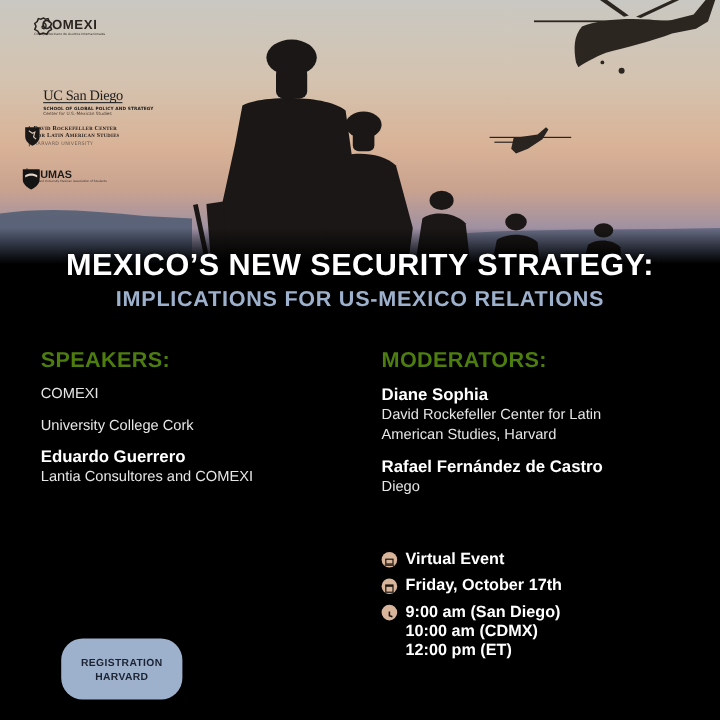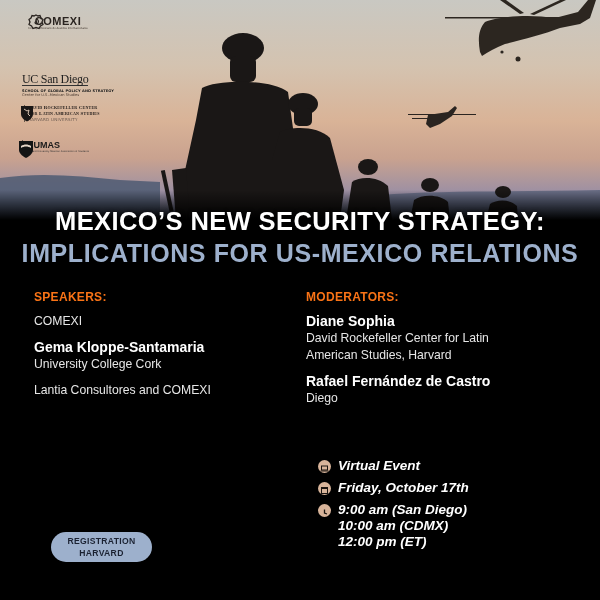--- a/index.html
+++ b/index.html
@@ -14,52 +14,52 @@
   .hero svg { position: absolute; left: 0; top: 0; }
   .hero-fade {
     position: absolute; left: 0; top: 190px; width: 600px; height: 30px;
     background: linear-gradient(180deg, rgba(0,0,0,0) 0%, rgba(0,0,0,1) 100%);
   }
 
   .logos { position: absolute; left: 18px; top: 14px; width: 120px; }
   .logo-comexi { position: absolute; left: 10px; top: 0; width: 60px; text-align: center; color: #2a2420; }
   .comexi-name { font-family: "Liberation Sans", sans-serif; font-weight: bold; font-size: 11px; letter-spacing: 0.5px; margin-top: 1px; }
   .comexi-sub { font-size: 2.6px; line-height: 3px; color: #3a3028; }
-  .logo-ucsd { position: absolute; left: 4px; top: 54px; width: 110px; color: #1d1d1d; }
+  .logo-ucsd { position: absolute; left: 18px; top: 54px; width: 110px; color: #1d1d1d; }
   .ucsd-name { font-family: "Liberation Serif", serif; font-size: 12px; letter-spacing: -0.3px; border-bottom: 1px solid #333; display: inline-block; line-height: 12px; }
   .ucsd-line1 { font-size: 3.6px; font-weight: bold; margin-top: 2px; letter-spacing: 0.1px; white-space: nowrap; }
   .ucsd-line2 { font-size: 3.6px; color: #4a3a30; white-space: nowrap; }
   .logo-drclas { position: absolute; left: 2px; top: 91px; width: 150px; display: flex; align-items: flex-start; }
   .drclas-text { margin-left: 4px; padding-left: 3px; border-left: 1px solid #6a5a4c; color: #1f1a18; }
   .drclas-l1, .drclas-l2 { font-family: "Liberation Serif", serif; font-weight: bold; font-size: 5px; line-height: 6px; letter-spacing: 0.2px; white-space: nowrap; font-variant: small-caps; }
   .drclas-l3 { font-size: 4px; color: #6a5a50; letter-spacing: 0.3px; white-space: nowrap; }
   .logo-humas { position: absolute; left: 0; top: 126px; width: 100px; display: flex; align-items: flex-start; }
   .humas-text { margin-left: 4px; padding-left: 4px; border-left: 1px solid #6a5a4c; color: #1a1a1a; }
   .humas-name { font-family: "Liberation Sans", sans-serif; font-weight: bold; font-size: 9px; line-height: 10px; }
   .humas-sub { font-size: 2.4px; line-height: 3px; color: #333; }
 
   .title { position: absolute; left: 0; top: 207px; width: 600px; text-align: center; font-family: "Liberation Sans", sans-serif; font-weight: bold; }
   .title-main { font-size: 25.5px; letter-spacing: 0.4px; color: #ffffff; text-shadow: 0 0 4px rgba(0,0,0,0.6); white-space: nowrap; }
-  .title-sub { font-size: 25px; letter-spacing: 0.6px; color: #9db0cc; margin-top: 3px; white-space: nowrap; }
-
-  .section-head { font-family: "Liberation Sans", sans-serif; font-weight: bold; font-size: 12px; color: #f97316; letter-spacing: 0.3px; }
+  .title-sub { font-size: 18px; letter-spacing: 0.6px; color: #9db0cc; margin-top: 3px; white-space: nowrap; }
+
+  .section-head { font-family: "Liberation Sans", sans-serif; font-weight: bold; font-size: 18px; color: #4d7c0f; letter-spacing: 0.3px; }
   .col-left { position: absolute; left: 34px; top: 290px; width: 250px; }
-  .col-right { position: absolute; left: 306px; top: 290px; width: 270px; }
+  .col-right { position: absolute; left: 318px; top: 290px; width: 270px; }
   .person { margin-top: 9px; }
   .col-left .person:first-of-type, .col-right .person:first-of-type { margin-top: 12px; }
   .p-name { font-family: "Liberation Sans", sans-serif; font-weight: bold; font-size: 14px; line-height: 17px; color: #fff; }
   .p-org { font-family: "Liberation Sans", sans-serif; font-size: 12.2px; line-height: 17px; color: #e6e6e6; }
 
-  .event { position: absolute; left: 318px; top: 458px; width: 270px; font-style: italic; }
+  .event { position: absolute; left: 318px; top: 458px; width: 270px; }
   .event-row { display: flex; align-items: flex-start; margin-bottom: 6px; }
   .ev-icon { width: 13px; height: 13px; border-radius: 50%; background: #d8b49a; margin-top: 2px; margin-right: 7px; position: relative; flex-shrink: 0; }
   .ev-text { font-family: "Liberation Sans", sans-serif; font-weight: bold; font-size: 13.5px; line-height: 16px; color: #fff; }
 
   .reg-btn {
-    position: absolute; left: 51px; top: 532px; width: 101px; height: 30px; border-radius: 18px;
+    position: absolute; left: 51px; top: 532px; width: 101px; height: 51px; border-radius: 18px;
     background: #9db0cc; color: #1b2232; font-family: "Liberation Sans", sans-serif; font-weight: bold;
     font-size: 8.6px; line-height: 12px; text-align: center; display: flex; flex-direction: column; justify-content: center; letter-spacing: 0.3px;
   }
 </style>
 </head>
 <body>
 
 <div class="hero">
   <svg width="600" height="220" viewBox="0 0 600 220">
 
@@ -150,24 +150,24 @@
   <div class="title-main">MEXICO’S NEW SECURITY STRATEGY:</div>
   <div class="title-sub">IMPLICATIONS FOR US-MEXICO RELATIONS</div>
 </div>
 
 <div class="col-left">
   <div class="section-head">SPEAKERS:</div>
   <div class="person">
     <div class="p-org">COMEXI</div>
   </div>
   <div class="person">
-    <div class="p-name">Gema Kloppe-Santamaria</div>
     <div class="p-org">University College Cork</div>
   </div>
   <div class="person">
+    <div class="p-name">Eduardo Guerrero</div>
     <div class="p-org">Lantia Consultores and COMEXI</div>
   </div>
 </div>
 
 <div class="col-right">
   <div class="section-head">MODERATORS:</div>
   <div class="person">
     <div class="p-name">Diane Sophia</div>
     <div class="p-org">David Rockefeller Center for Latin</div>
     <div class="p-org">American Studies, Harvard</div>

